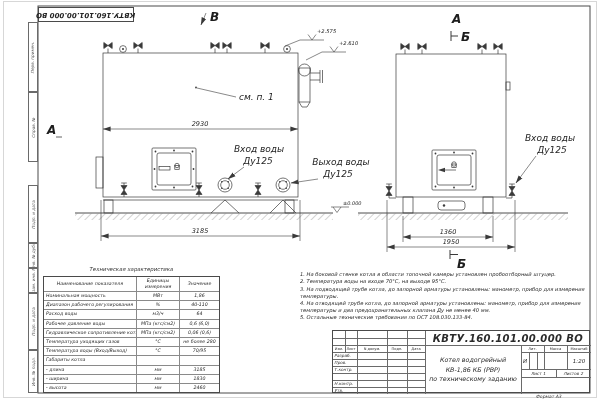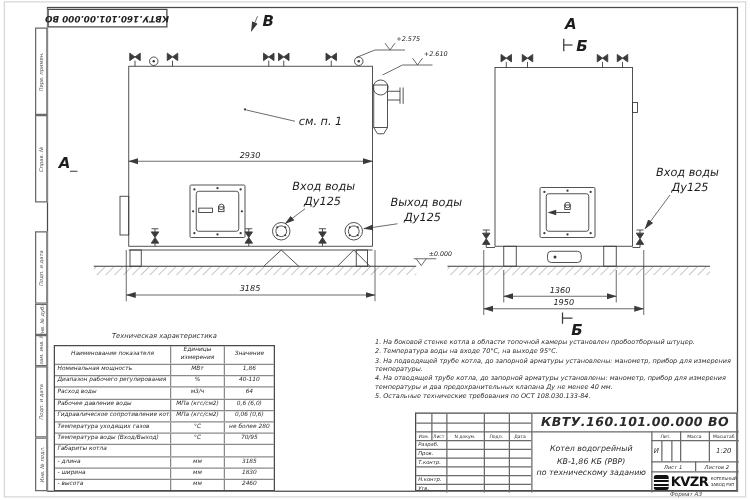--- a/index.html
+++ b/index.html
@@ -392,23 +392,15 @@
   </div>
 
   <div class="txt cen" style="left:188px;top:14px;width:23px;height:7px;font-size:3.6px">Лит.</div>
   <div class="txt cen" style="left:211px;top:14px;width:23px;height:7px;font-size:3.6px">Масса</div>
   <div class="txt cen" style="left:234px;top:14px;width:24px;height:7px;font-size:3.6px">Масштаб</div>
   <div class="txt cen" style="left:188px;top:21px;width:8px;height:17px;font-size:5.5px;font-style:italic">И</div>
   <div class="txt cen" style="left:234px;top:21px;width:24px;height:17px;font-size:5.5px;font-style:italic">1:20</div>
   <div class="txt cen" style="left:188px;top:38px;width:35px;height:8px;font-size:4.2px;font-style:italic">Лист 1</div>
   <div class="txt cen" style="left:223px;top:38px;width:35px;height:8px;font-size:4.2px;font-style:italic">Листов 2</div>
 
-  <div class="txt cen" style="left:188px;top:46px;width:70px;height:17px;gap:2px">
-    <div class="logo-glyph"></div>
-    <div class="logo-word">KVZR</div>
-    <div class="logo-sub">
-      <div>КОТЕЛЬНЫЙ</div>
-      <div>ЗАВОД РЭП</div>
-    </div>
-  </div>
 </div>
 
 <div class="abs fmt">Формат А3</div>
 
 </body></html>

